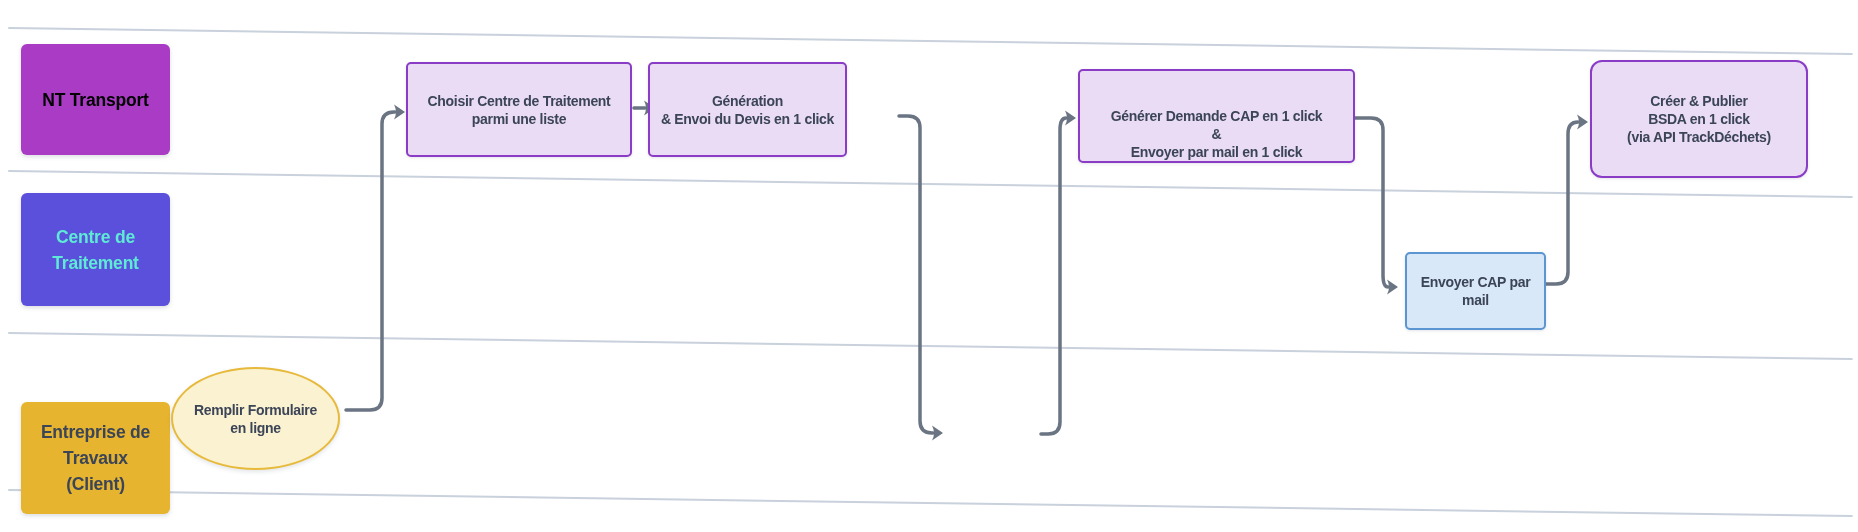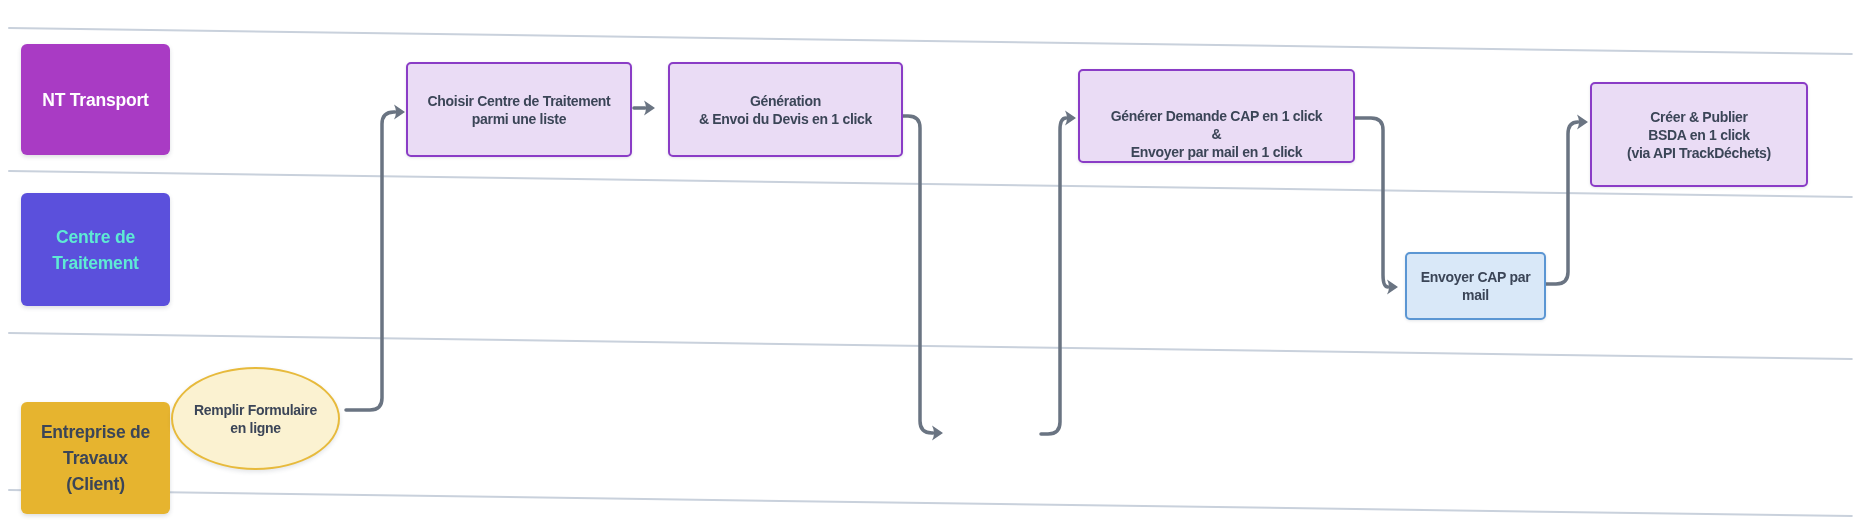--- a/index.html
+++ b/index.html
@@ -11,40 +11,40 @@
   .lane-line{
     position:absolute;left:8px;width:1845px;height:2px;background:#C9D1DC;
     transform:rotate(0.81deg);transform-origin:left center;border-radius:1px;
   }
   
   .lane-label{
     position:absolute;left:21px;width:149px;display:flex;align-items:center;justify-content:center;
     text-align:center;font-weight:bold;font-size:17.5px;line-height:26px;letter-spacing:-0.2px;
     border-radius:6px;box-shadow:0 2px 4px rgba(60,70,90,0.18);white-space:pre-line;
   }
-  .lane-transport{top:44px;height:111px;background:#A93BC4;color:#ffffff;}
+  .lane-transport{top:44px;height:111px;background:#A93BC4;color:#000000;}
   .lane-centre{top:193px;height:113px;background:#5B50DC;color:#5eead4;}
   .lane-client{top:361px;height:112px;background:#E6B42F;color:#3B4557;margin-top:41px;}
   
   .node{
     position:absolute;display:flex;align-items:center;justify-content:center;text-align:center;
     font-size:14px;font-weight:600;line-height:18px;letter-spacing:-0.3px;
     border-radius:5px;border:2px solid;box-shadow:0 1px 3px rgba(60,70,90,0.14);
     box-sizing:border-box;
   }
   .node .label{white-space:pre-line;padding:0 4px;}
   .node-purple{background:#EADCF5;border-color:#8A3CC6;}
   .node-blue{background:#D9E8F8;border-color:#5B96D3;}
   .node-yellow{background:#FBF2D1;border-color:#E7BA3C;}
   .node-ellipse{border-radius:50%;box-shadow:0 2px 4px rgba(60,70,90,0.14);}
   #n-choisir{left:406px;top:62px;width:226px;height:95px;}
-  #n-devis{left:668px;top:62px;width:235px;height:95px;}
+  #n-devis{left:648px;top:62px;width:199px;height:95px;}
   #n-cap{left:1078px;top:69px;width:277px;height:94px;align-items:flex-end;}
-  #n-bsda{left:1590px;top:82px;width:218px;height:105px;}
-  #n-envoyer-cap{left:1405px;top:252px;width:141px;height:68px;}
+  #n-bsda{left:1590px;top:60px;width:218px;height:118px;border-radius:12px;}
+  #n-envoyer-cap{left:1405px;top:252px;width:141px;height:78px;}
   #n-signature{left:948px;top:398px;width:93px;height:73px;}
   #n-formulaire{left:171px;top:367px;width:169px;height:103px;}
   .arrows{position:absolute;left:0;top:0;width:1858px;height:532px;pointer-events:none;}
 </style>
 </head>
 <body>
 
 <div class="canvas">
 
   <div class="lane-line" style="top:27px"></div>

